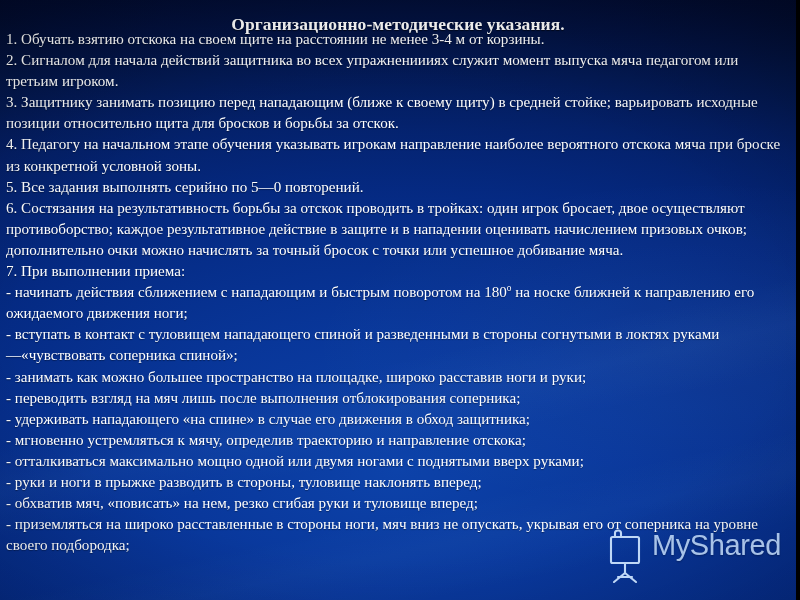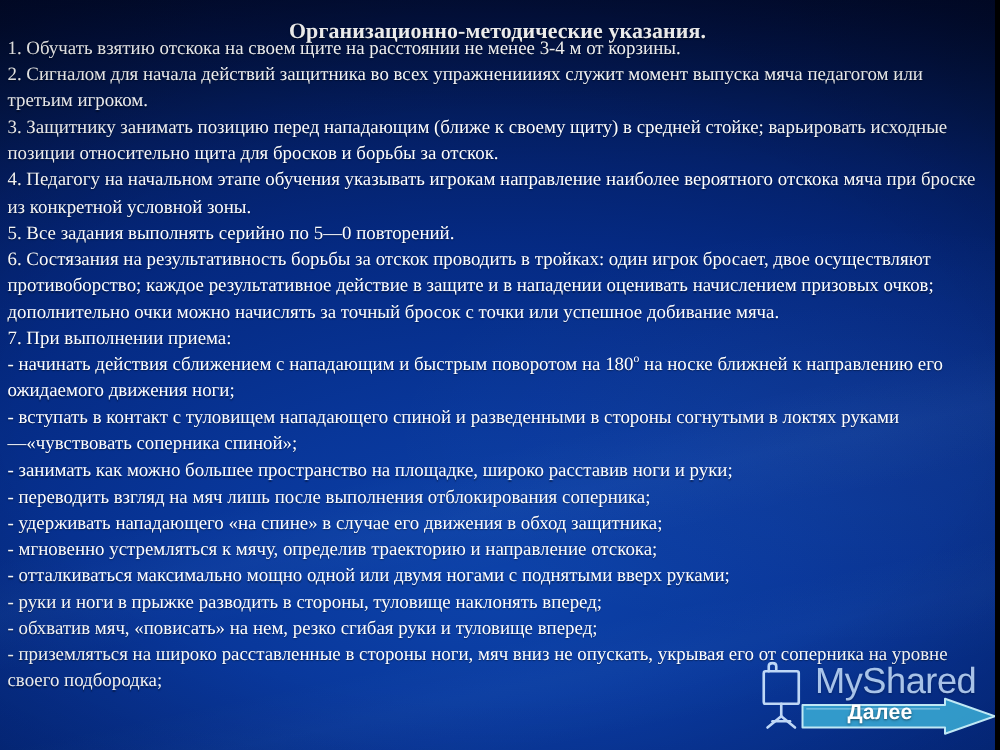--- a/index.html
+++ b/index.html
@@ -198,21 +198,14 @@
         <path d="M13 8 L13 4 Q13 1.5 16 1.5 Q19 1.5 19 4 L19 6.5"></path>
         <line x1="23" y1="34" x2="23" y2="44"></line>
         <line x1="23" y1="44" x2="12" y2="53"></line>
         <line x1="23" y1="44" x2="34" y2="53"></line>
         <line x1="16" y1="48" x2="30" y2="48"></line>
       </g>
     </svg>
     <span class="wm-text">MyShared</span>
   </div>
 
-  <div class="next-button">
-    <svg class="arrow-svg" width="158" height="32" viewBox="0 0 158 32">
-      <path d="M2 7 H116 V2 L156 16 L116 30 V25 H2 Z" fill="#3fb8de" fill-opacity="0.78" stroke="#bfe8f5" stroke-width="1.6" stroke-linejoin="round"></path>
-      <path d="M5 10 H112" stroke="#d8f2fb" stroke-width="1" opacity="0.5"></path>
-    </svg>
-    <span class="next-label">Далее</span>
-  </div>
 
 </div>
 
 </body></html>

